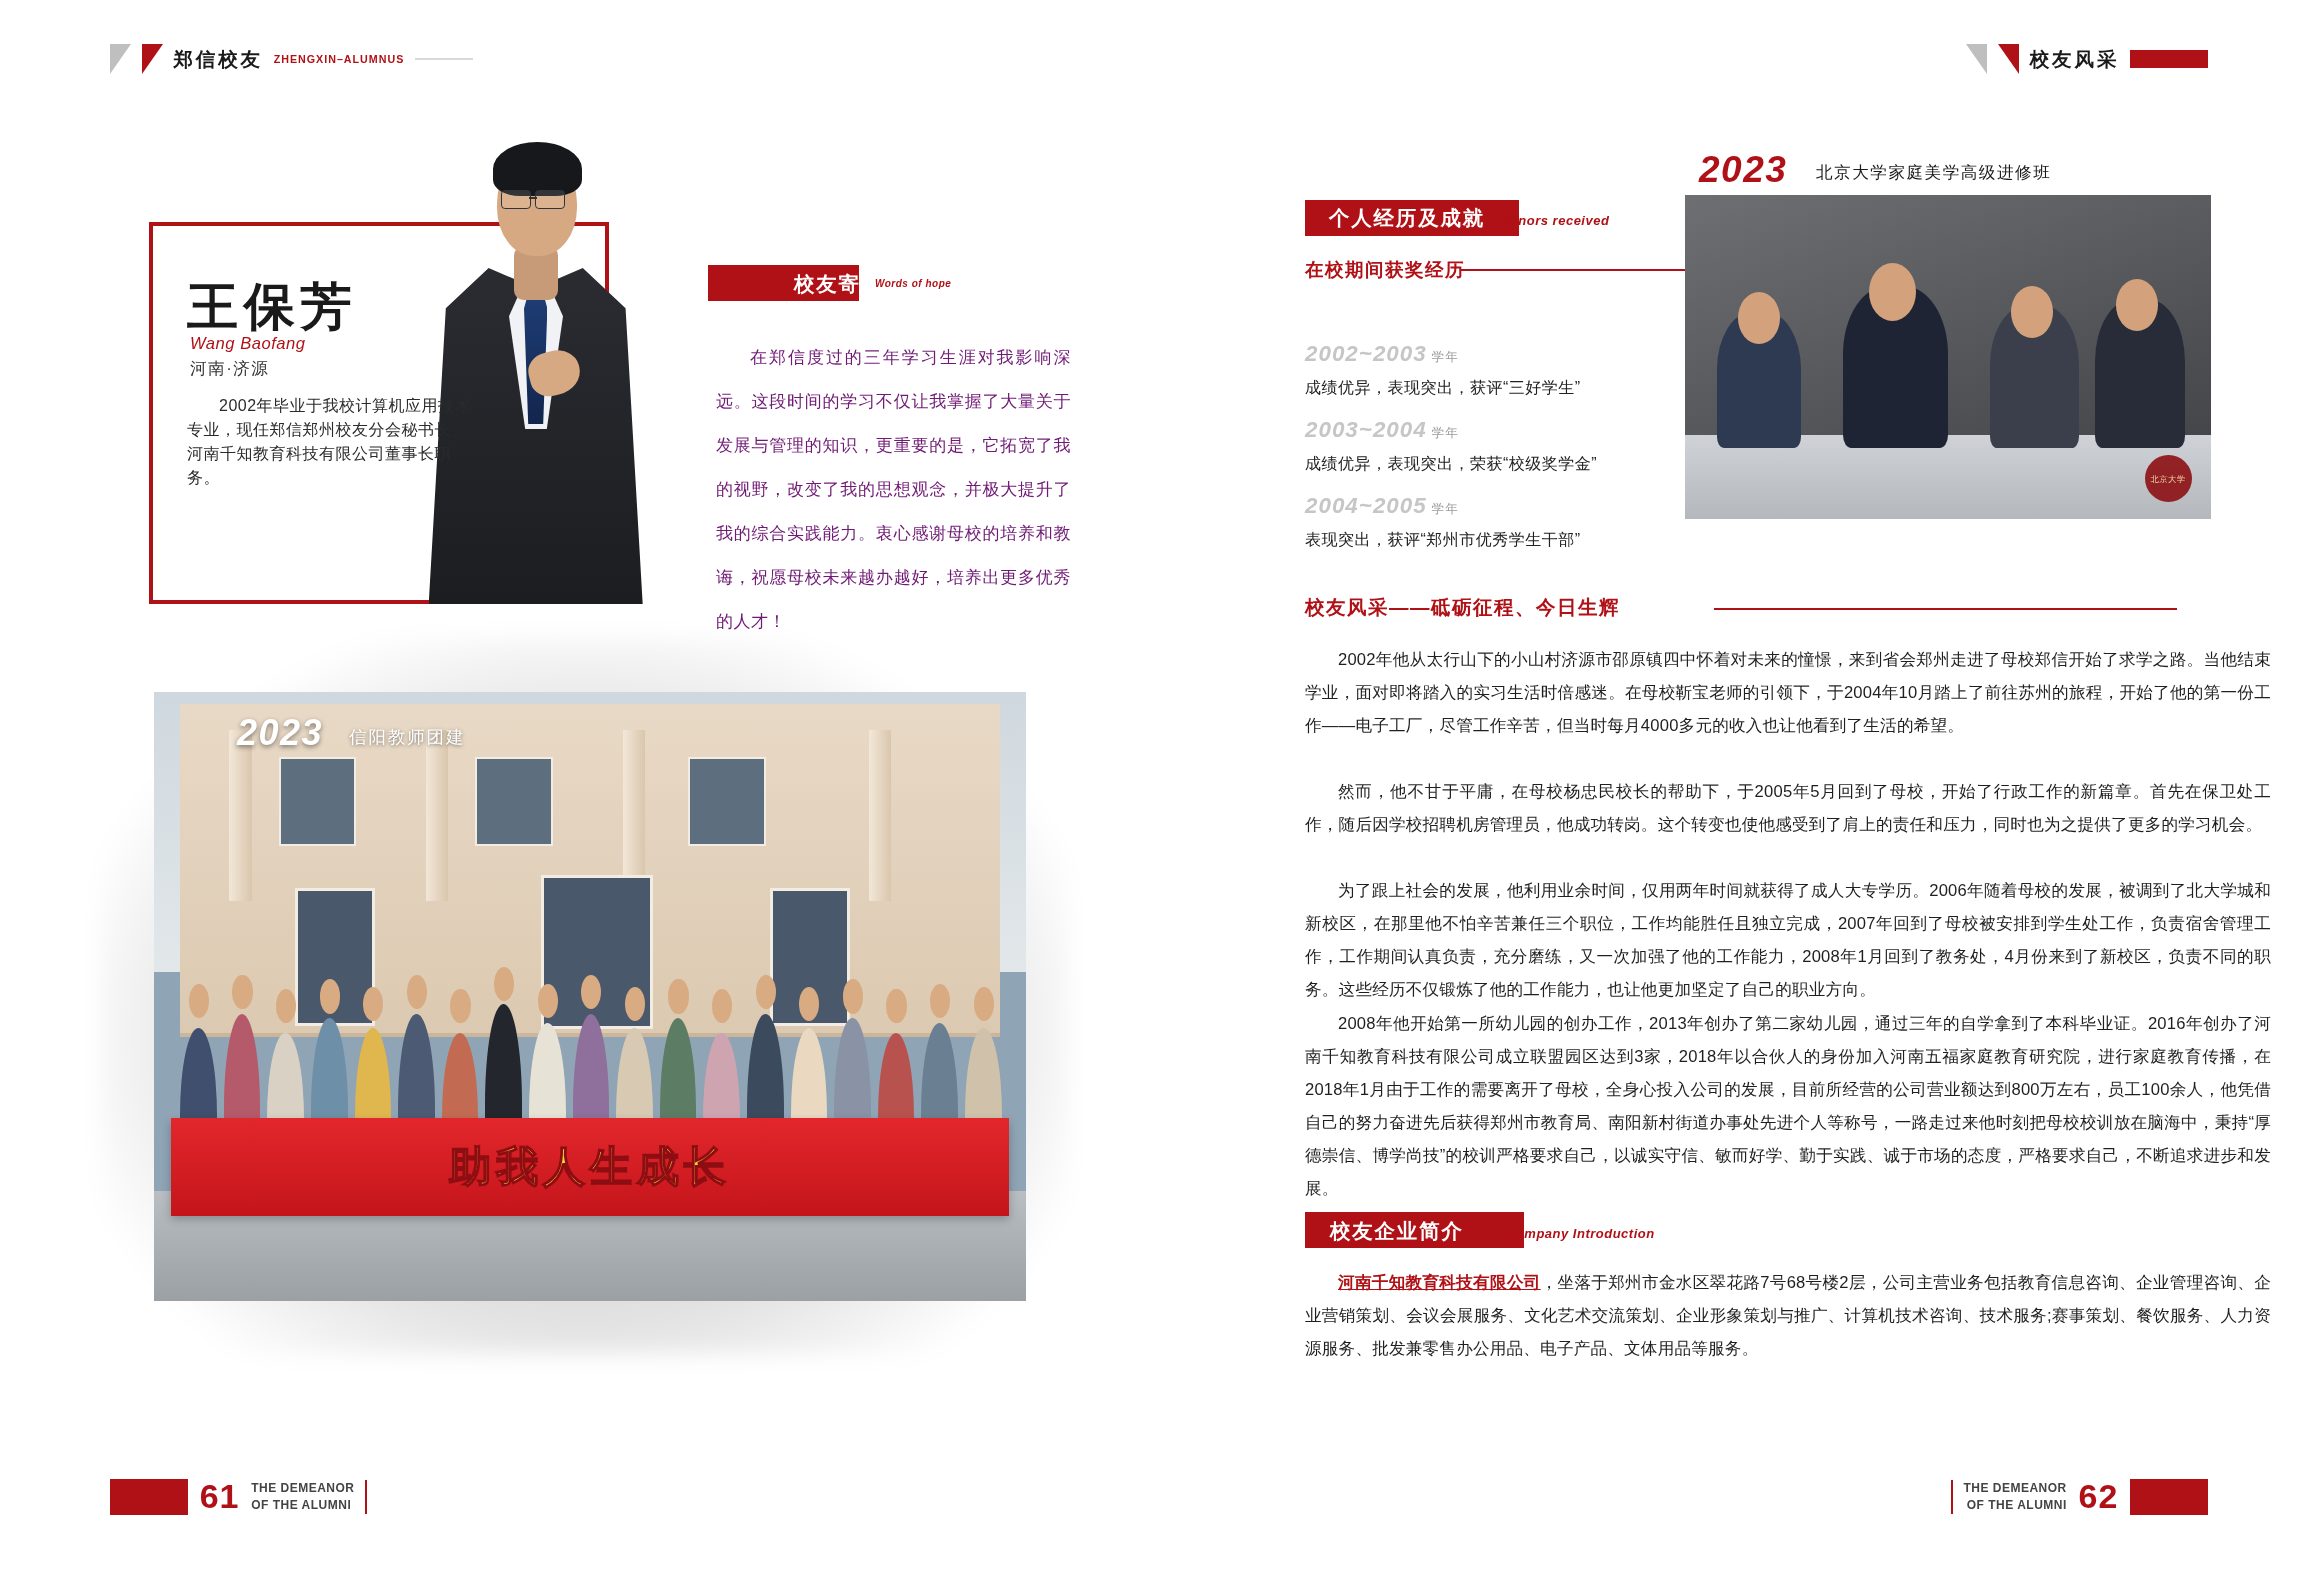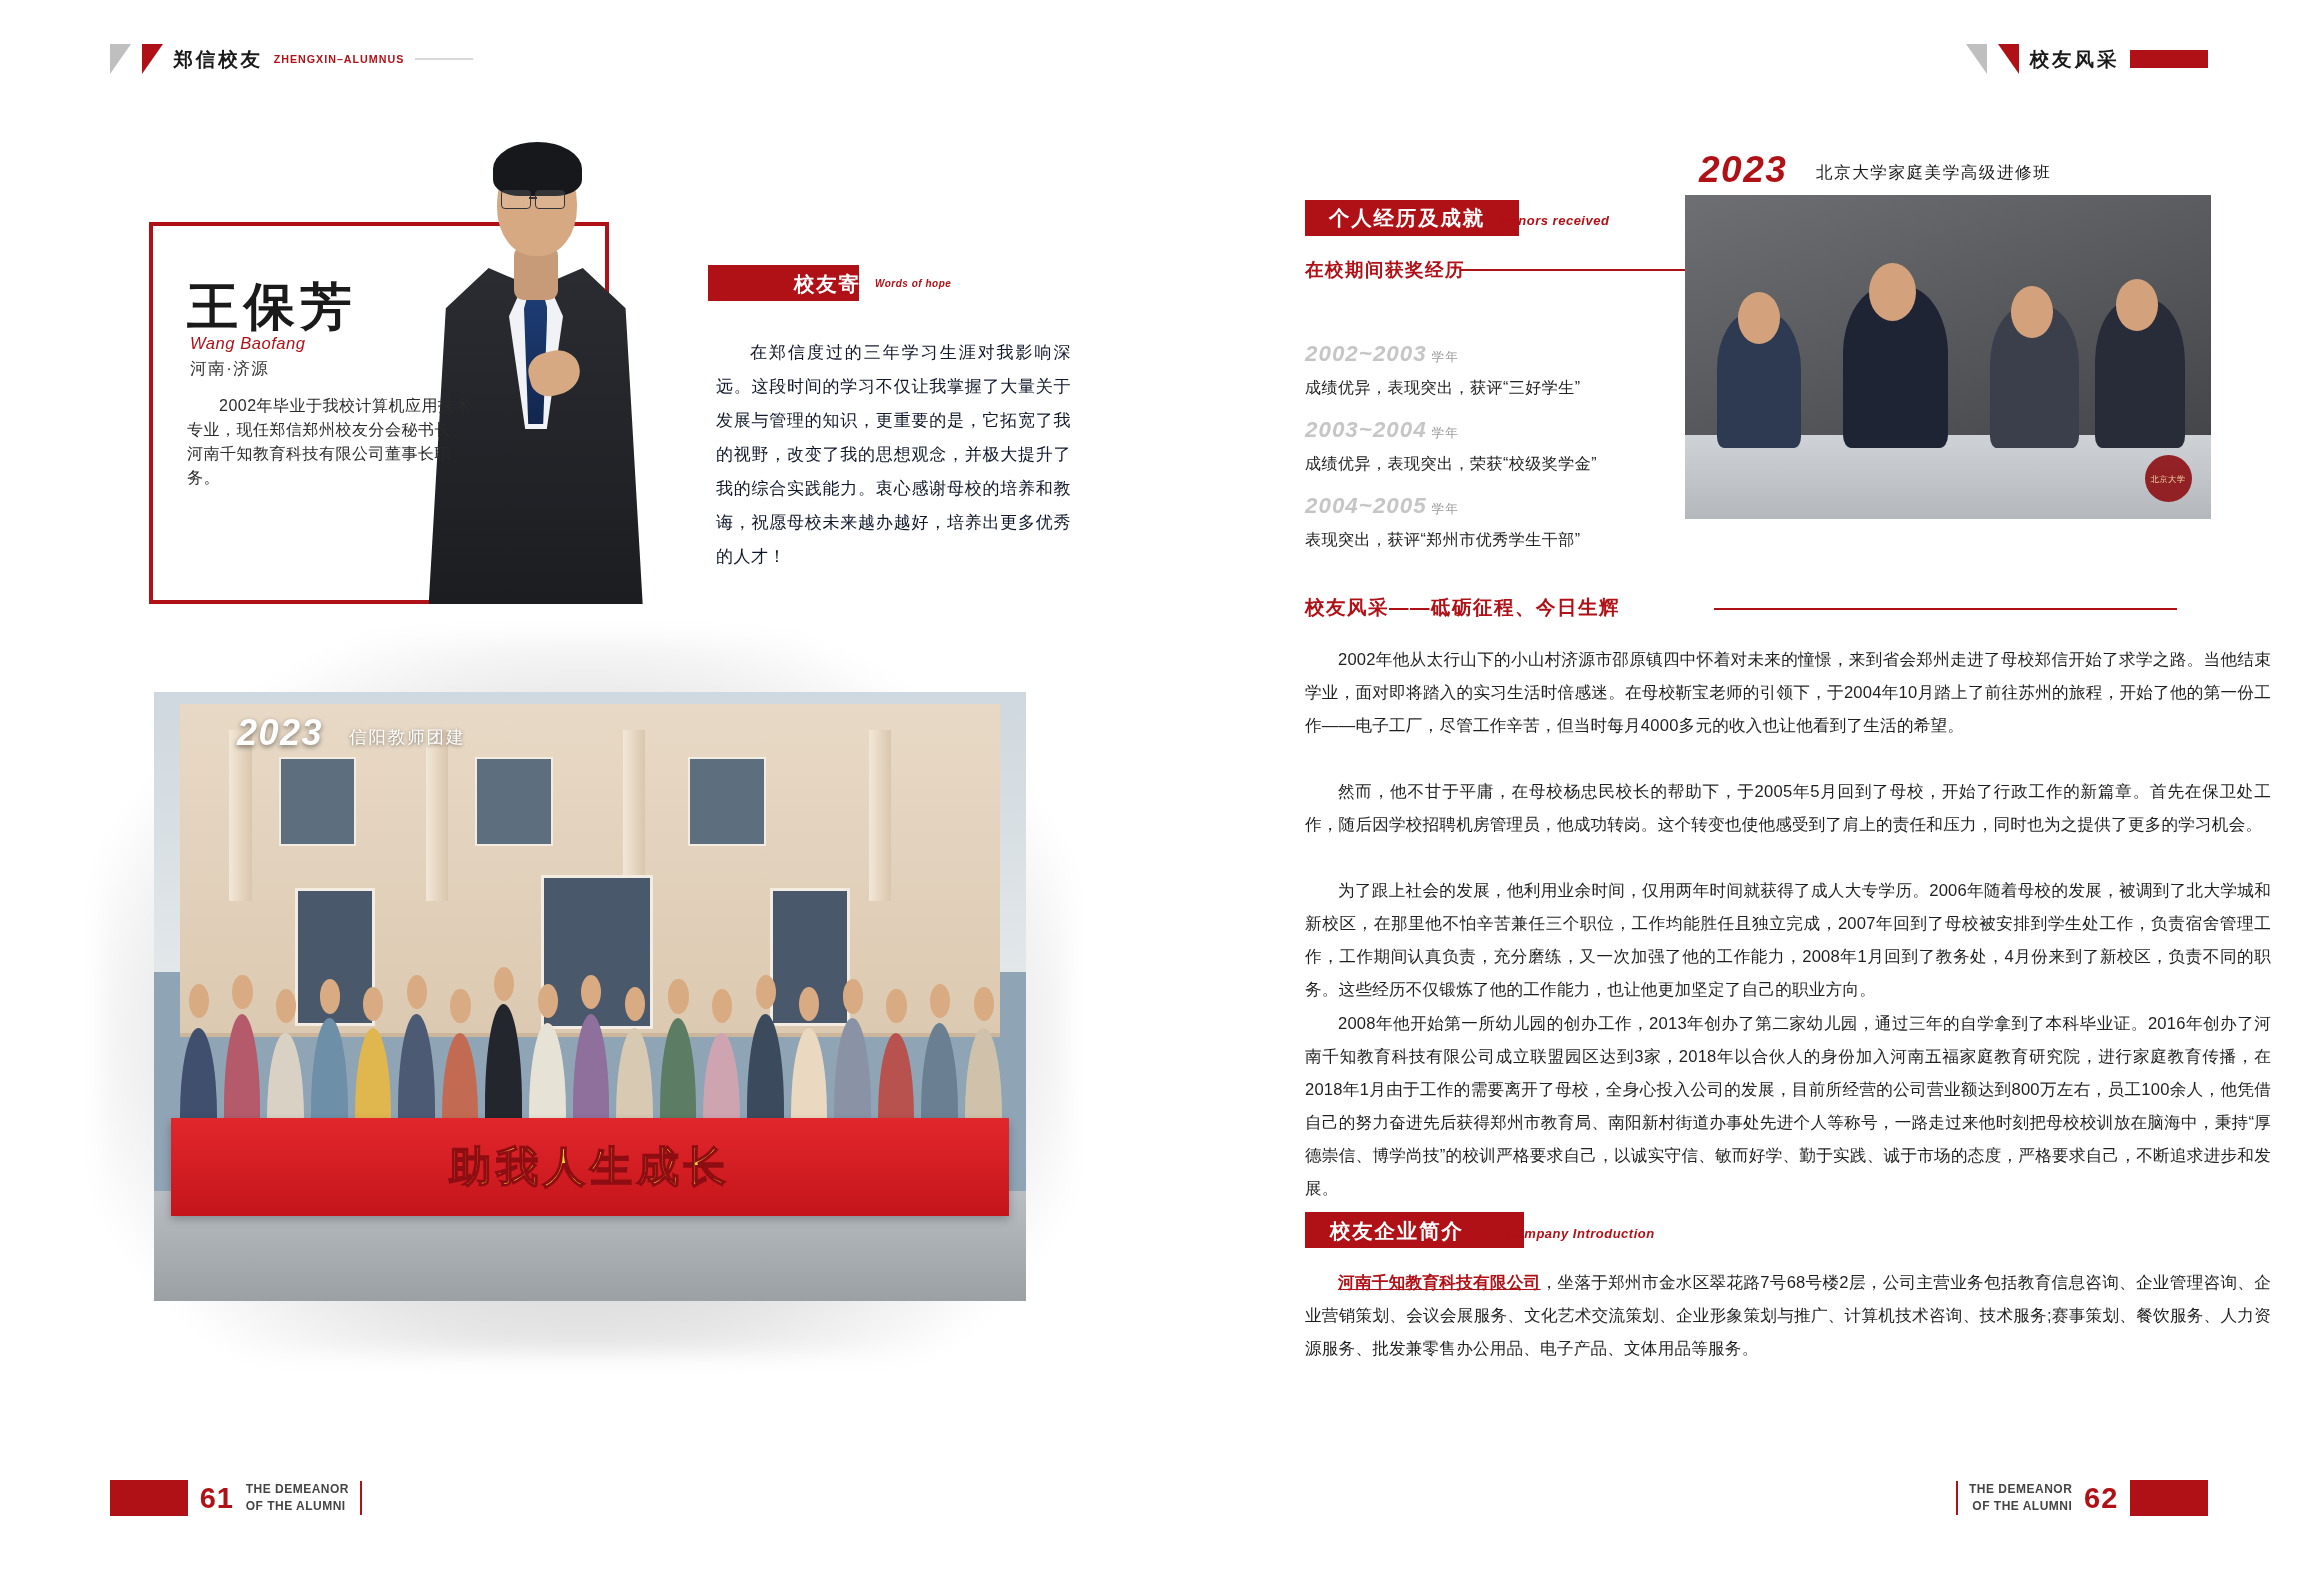--- a/index.html
+++ b/index.html
@@ -243,22 +243,22 @@
     color: #b01116;
     font-weight: 700;
     letter-spacing: 0.5px;
   }
   .woh-text {
     position: absolute;
     left: 716px;
     top: 336px;
     width: 355px;
     font-size: 17px;
-    line-height: 34px;
-    color: #0f172a;
+    line-height: 44px;
+    color: #701a75;
     letter-spacing: 0.5px;
     text-indent: 34px;
     text-align: justify;
   }
 
   
   .gp-wrap {
     position: absolute;
     left: 100px;
     top: 638px;
@@ -367,21 +367,21 @@
     bottom: 57px;
     display: flex;
     align-items: center;
   }
   .ft-left { left: 110px; }
   .ft-right { right: 110px; }
   .ft-bar-lg {
     width: 78px; height: 36px; background: #b01116;
   }
   .ft-num {
-    font-size: 29px;
+    font-size: 34px;
     font-weight: 700;
     color: #b01116;
     margin: 0 11.7px;
     letter-spacing: 1px;
   }
   .ft-en {
     font-size: 12px;
     line-height: 16.6px;
     color: #444444;
     font-weight: 700;

